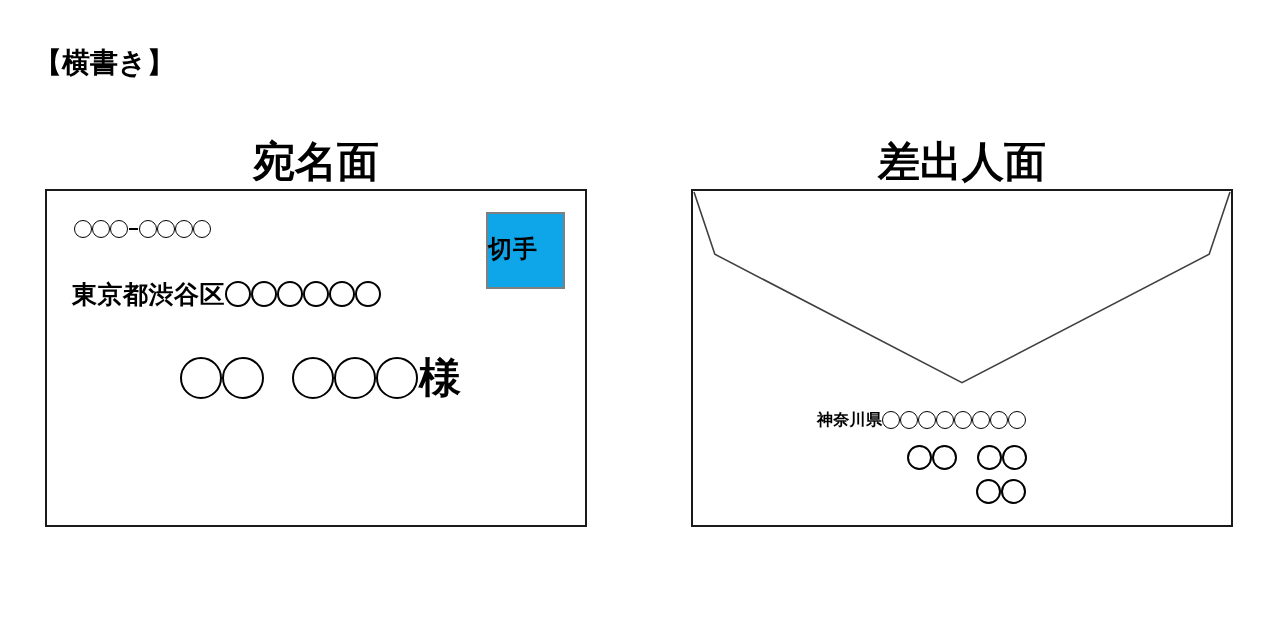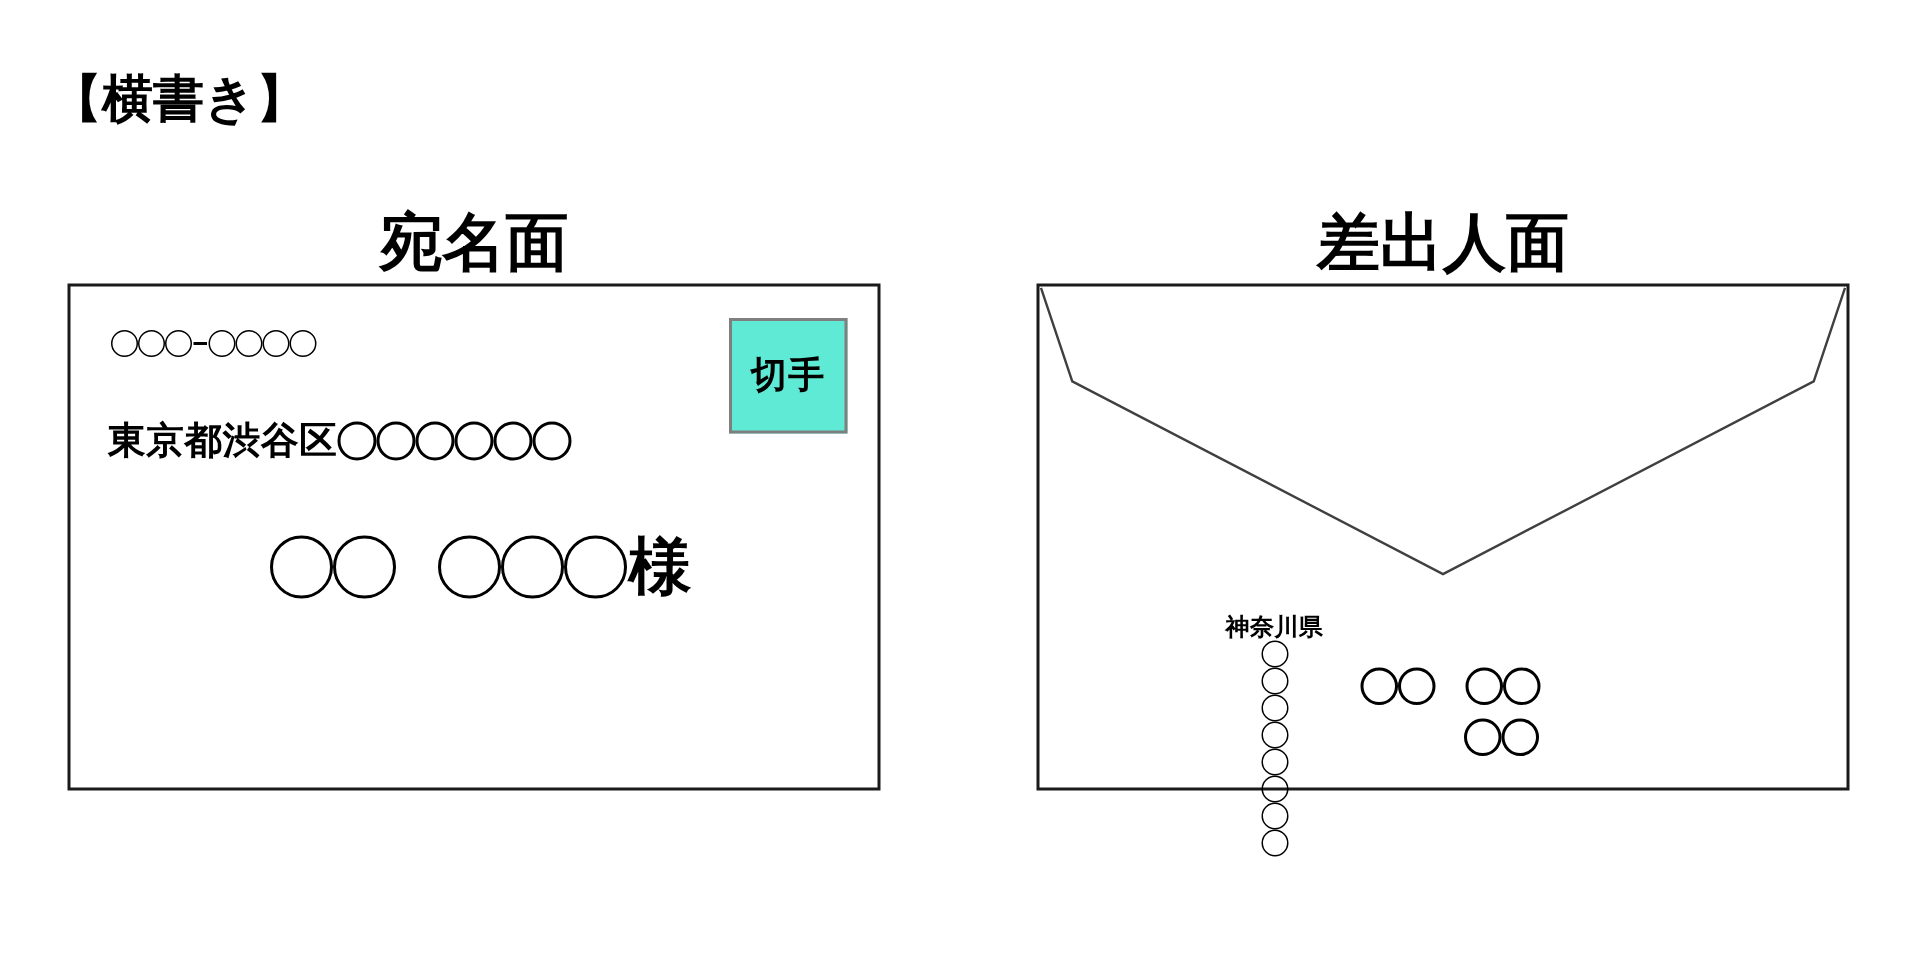--- a/index.html
+++ b/index.html
@@ -23,21 +23,21 @@
     top: 0;
     width: 1280px;
     height: 640px;
   }
 
   
   .page-title {
     position: absolute;
     left: 34px;
     top: 46px;
-    font-size: 34px;
+    font-size: 28px;
     font-weight: bold;
     letter-spacing: 0px;
     line-height: 1.2;
     white-space: nowrap;
   }
 
   
   .panel-heading {
     position: absolute;
     top: 138px;
@@ -126,26 +126,27 @@
     height: 26px;
     border-width: 2.1px;
   }
 
   .stamp-box {
     position: absolute;
     left: 439px;
     top: 21px;
     width: 79px;
     height: 77px;
-    background: #5eead4;
+    background: #0ea5e9;
     border: 2px solid #7f7f7f;
     box-sizing: border-box;
     display: flex;
     align-items: center;
-    justify-content: center;
+    justify-content: flex-start;
+    font-family: Liberation Mono, monospace;
   }
   .stamp-label {
     font-size: 24px;
     font-weight: bold;
     letter-spacing: 1px;
     line-height: 1;
   }
 
   .name-row {
     position: absolute;
@@ -172,21 +173,20 @@
   }
 
   
   .sender-addr-row {
     position: absolute;
     left: 124px;
     top: 220px;
     display: flex;
     align-items: center;
     white-space: nowrap;
-    flex-direction: column;
   }
   .sender-addr-row .addr-text {
     font-size: 16px;
     font-weight: bold;
     letter-spacing: 0.3px;
     line-height: 1;
   }
   .sender-addr-row .circ {
     width: 18px;
     height: 18px;

